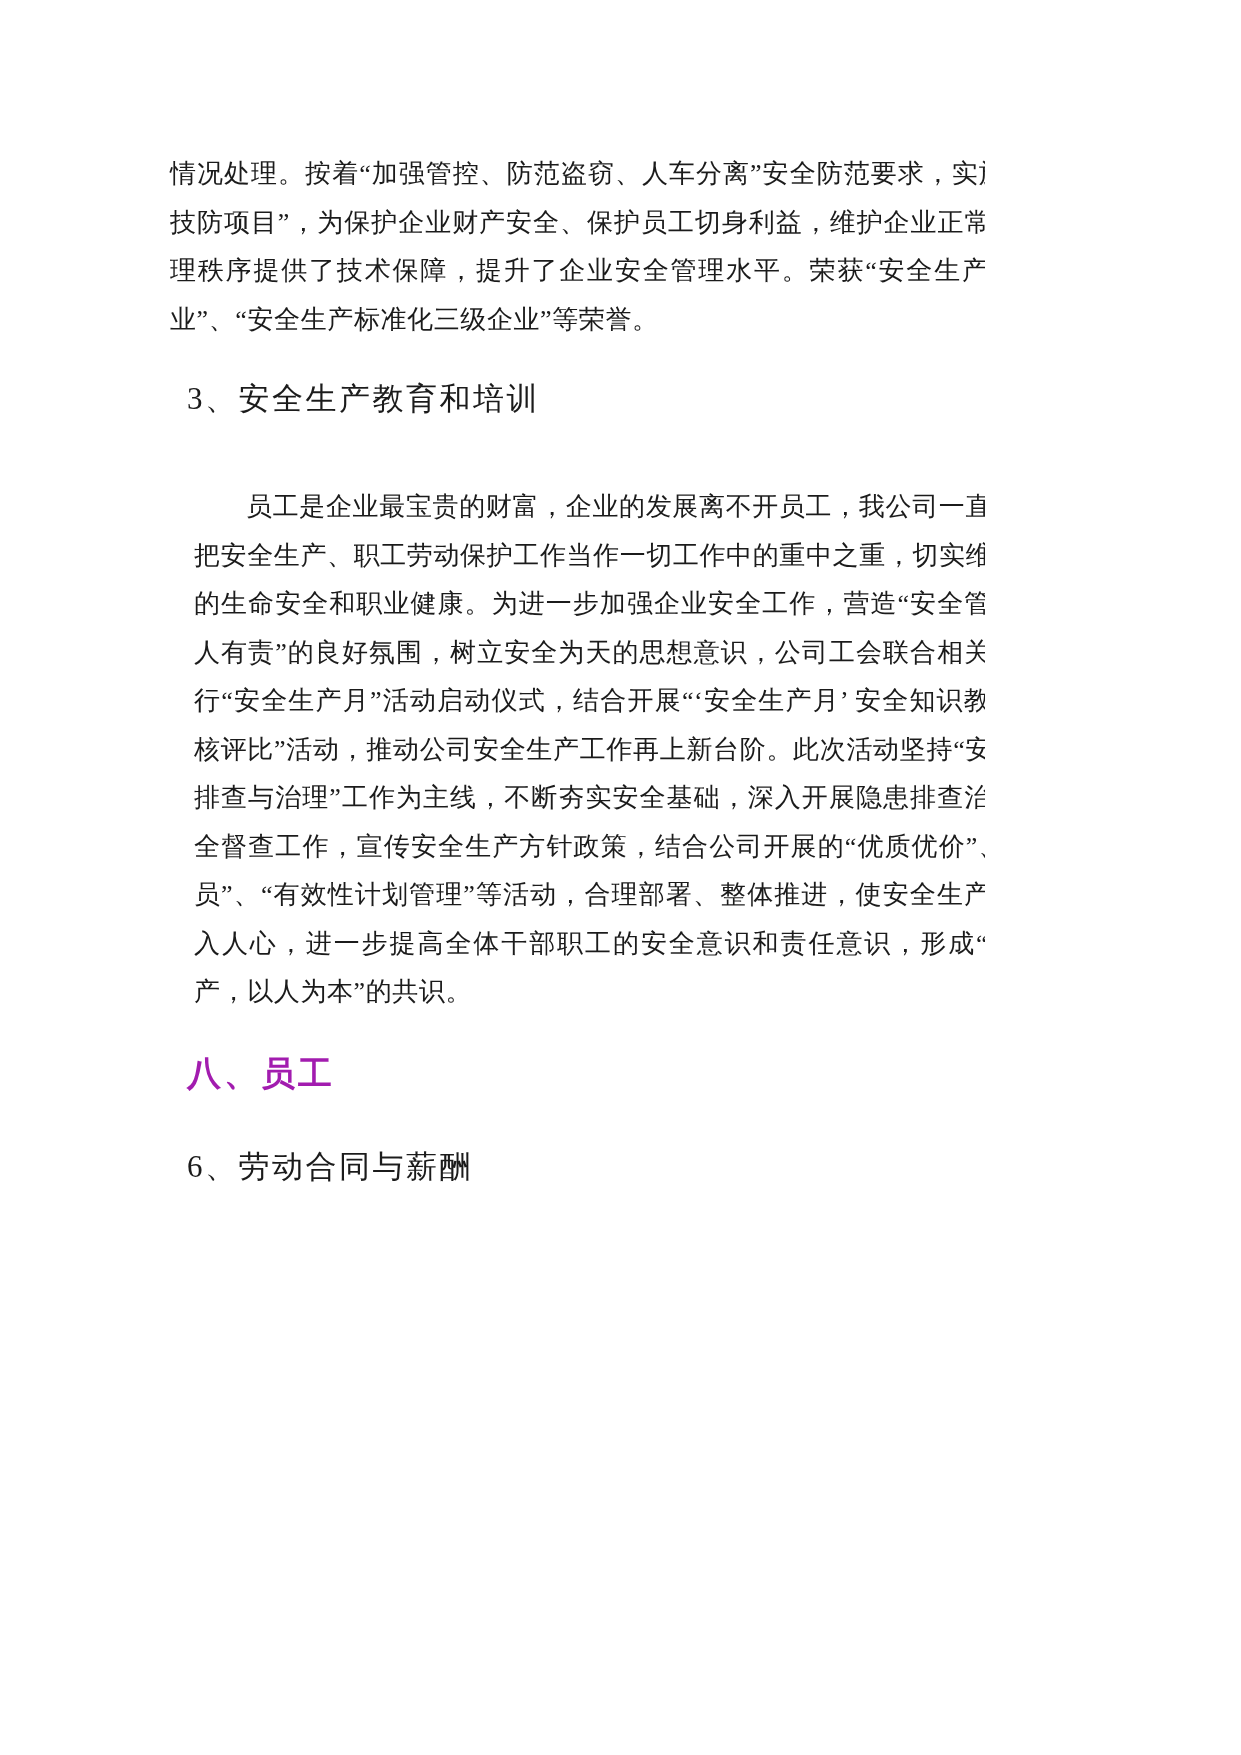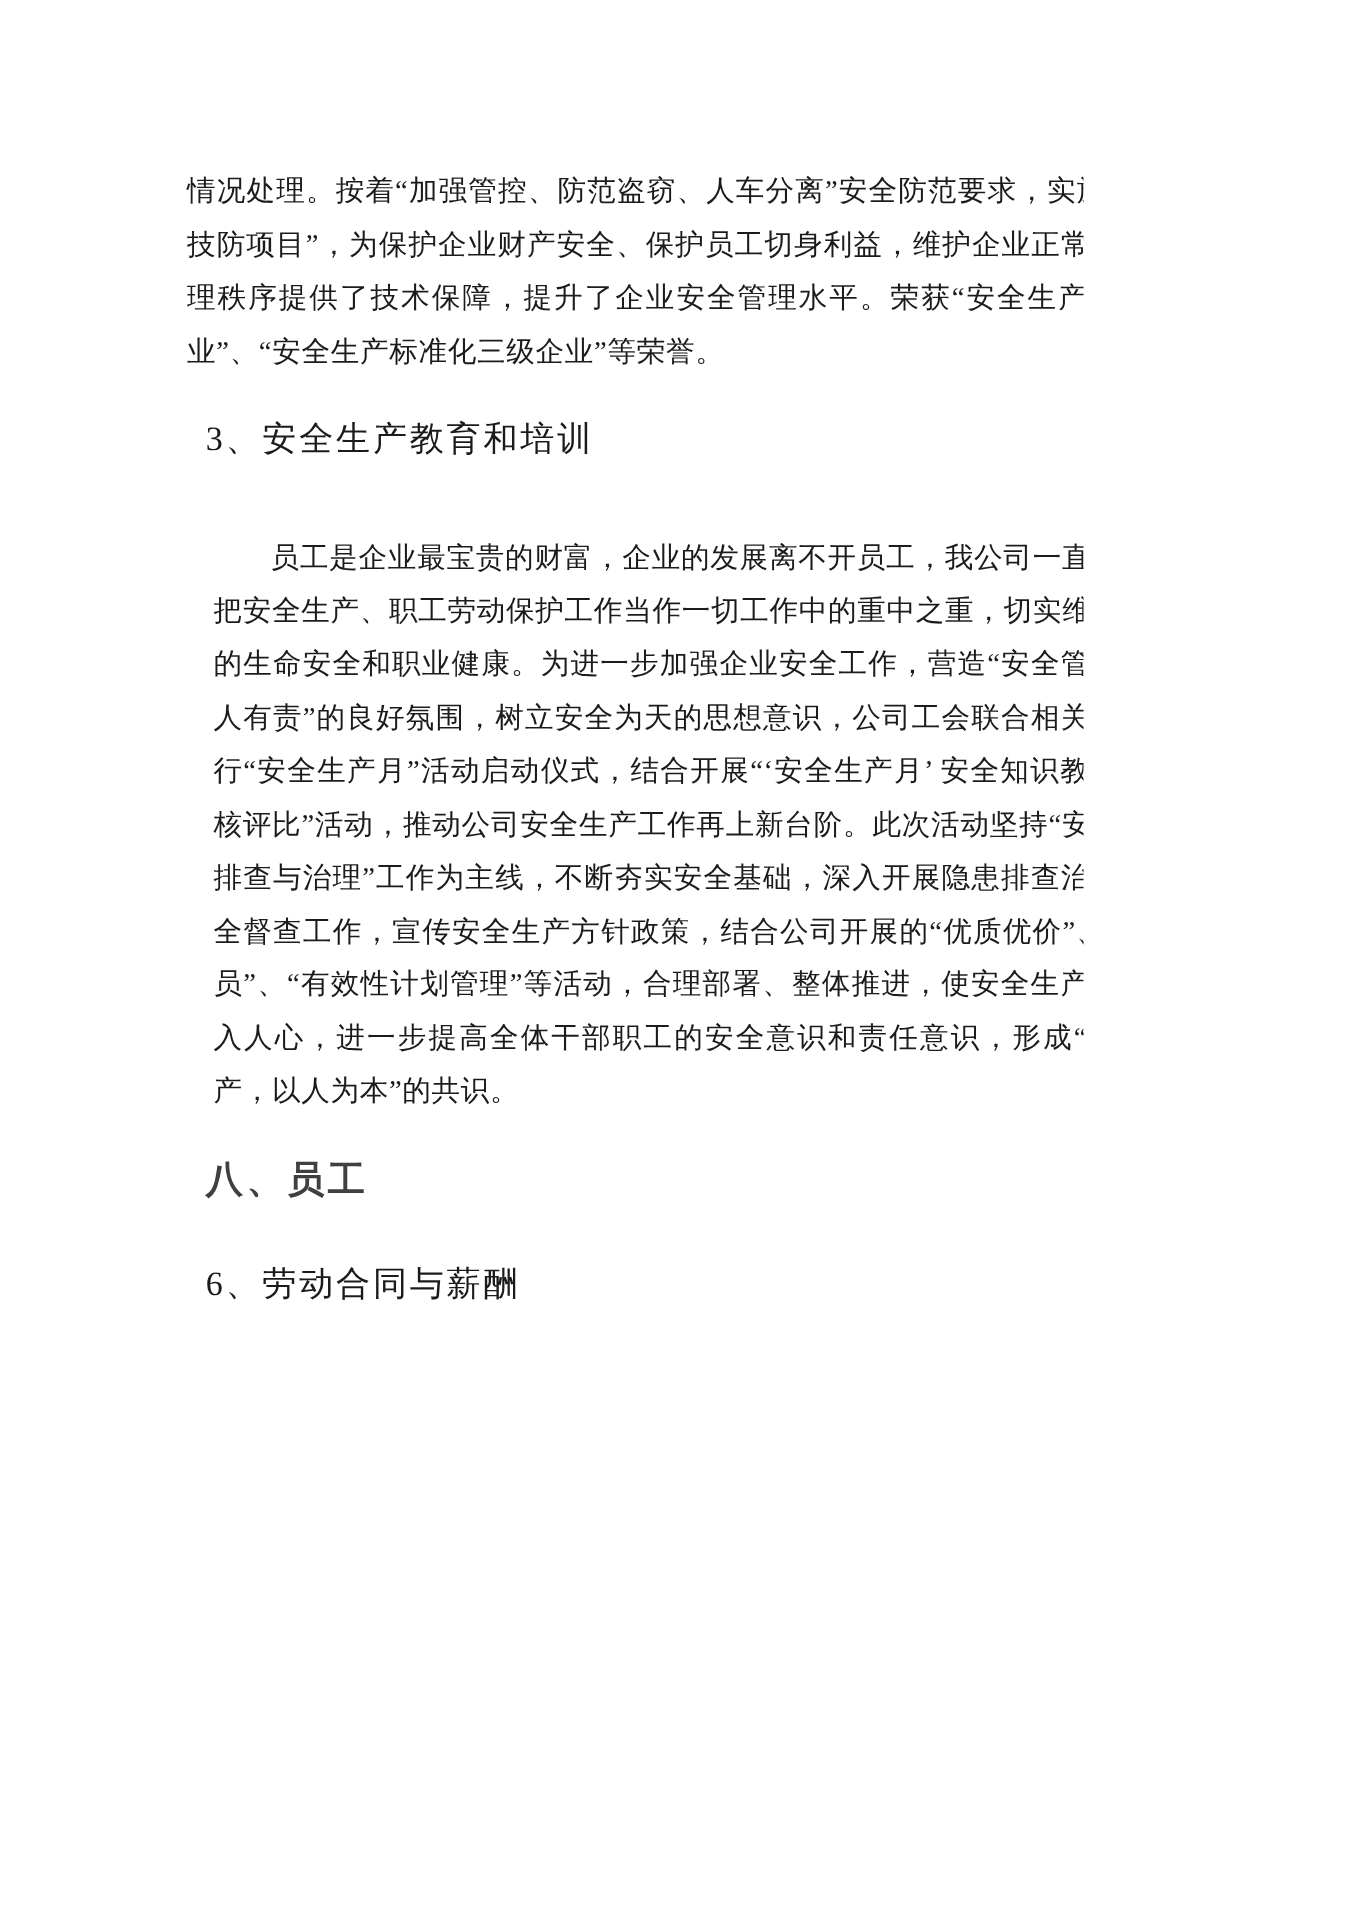--- a/index.html
+++ b/index.html
@@ -54,21 +54,21 @@
     margin-bottom: 33px;
   }
   .heading-bold {
     margin: 0 0 49px;
     font-family: "Liberation Sans", "DejaVu Sans", sans-serif;
     font-weight: 700;
     font-size: 34px;
     line-height: 46px;
     letter-spacing: 3px;
     padding-left: 17px;
-    color: #404040;
+    color: #a21caf;
   }
   .heading-sub1 {
     margin-bottom: 43px;
   }
   .para-3 {
     margin-bottom: 0;
   }
 </style>
 </head>
 <body>

